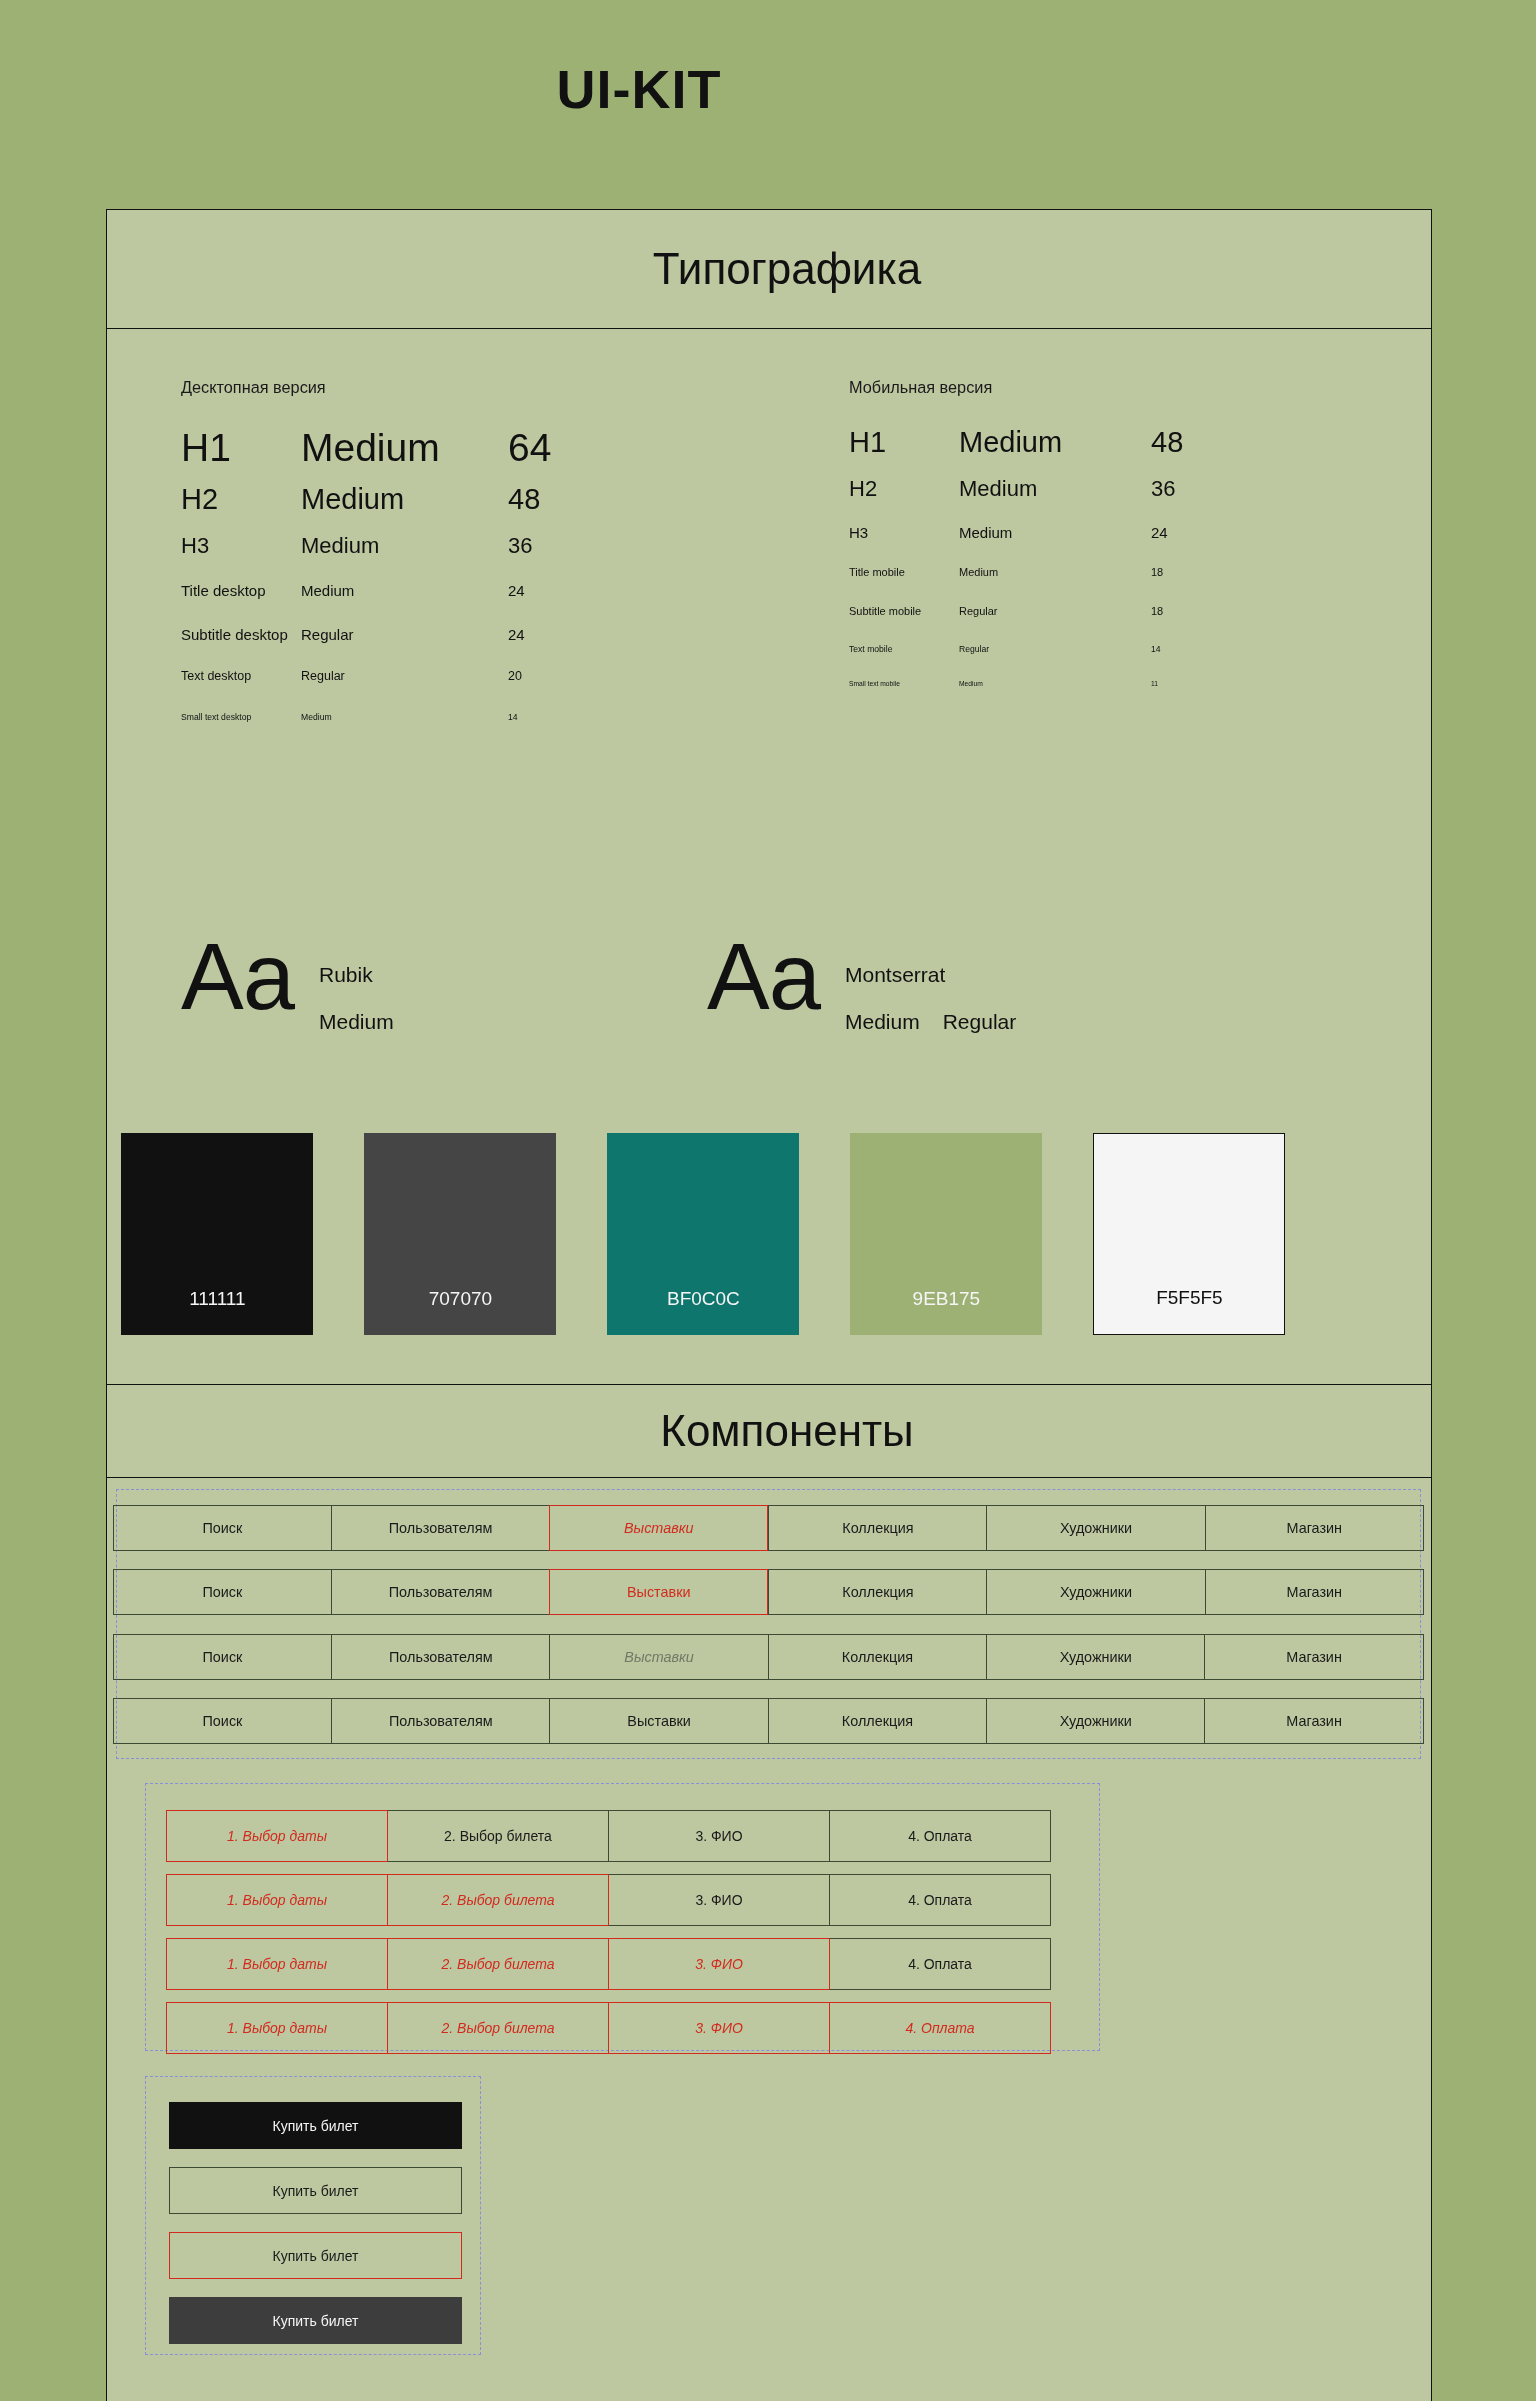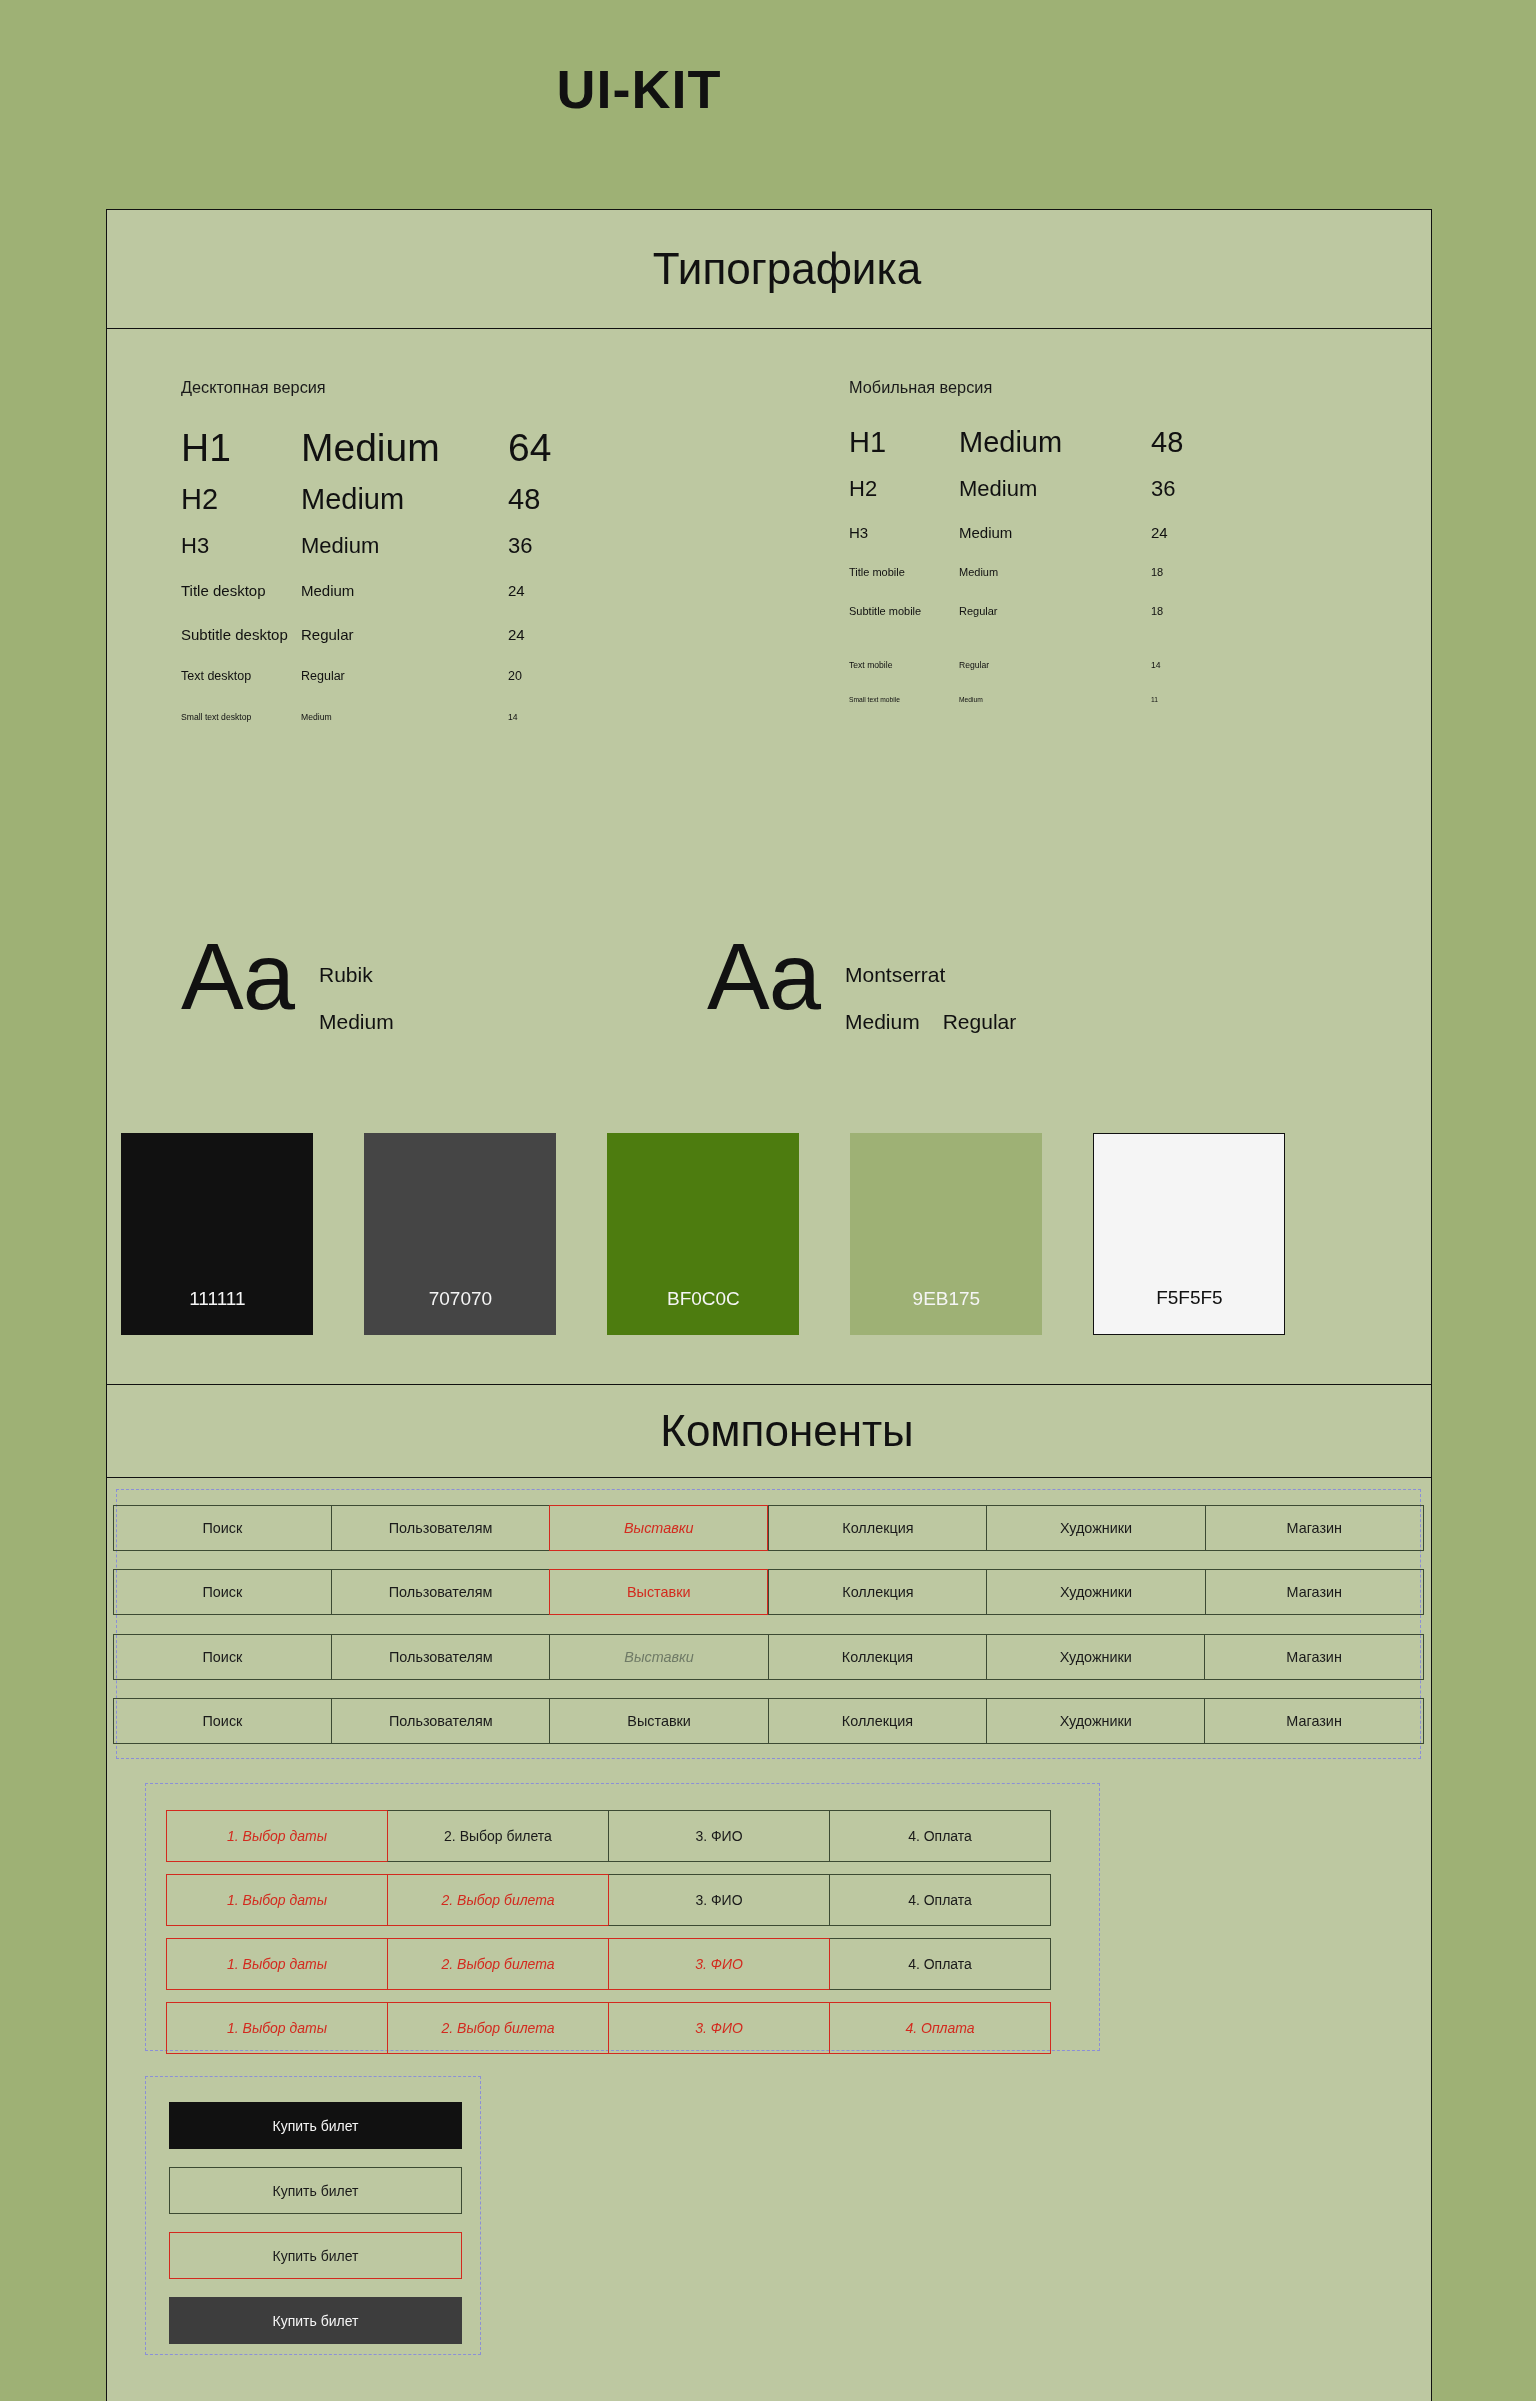--- a/index.html
+++ b/index.html
@@ -110,21 +110,21 @@
   
   .mobile .scale-row .s-name   { width: 110px; }
   .mobile .scale-row .s-weight { width: 192px; }
   .mobile .scale-row .s-size   { width: 86px; }
 
   .mobile .r0 { font-size: 29px; height: 50px; }
   .mobile .r1 { font-size: 22px; height: 48px;  }
   .mobile .r2 { font-size: 15px; height: 42px;  }
   .mobile .r3 { font-size: 11px; height: 39px;  }
   .mobile .r4 { font-size: 11px; height: 39px;  }
-  .mobile .r5 { font-size: 8.6px; height: 36px; margin-top: 16px;  }
+  .mobile .r5 { font-size: 8.6px; height: 36px;  }
   .mobile .r6 { font-size: 6.7px; height: 25px;  }
   .mobile .r4 .s-weight, .mobile .r5 .s-weight { font-weight: 400; }
 
   
   .specimens {
     position: absolute;
     top: 605px;
     left: 0;
     width: 100%;
     height: 158px;
@@ -432,21 +432,21 @@
 
 
     <div class="colors-body">
       <div class="swatch-row">
         <div class="swatch" style="background-color: rgb(17, 17, 17);">
           <span class="hex on-dark">111111</span>
         </div>
         <div class="swatch" style="background-color: rgb(69, 69, 69);">
           <span class="hex on-dark">707070</span>
         </div>
-        <div class="swatch" style="background-color: #4d7c0f;">
+        <div class="swatch" style="background-color: #0f766e;">
           <span class="hex on-dark">BF0C0C</span>
         </div>
         <div class="swatch" style="background-color: rgb(158, 177, 117);">
           <span class="hex on-dark">9EB175</span>
         </div>
         <div class="swatch light" style="background-color: rgb(245, 245, 245);">
           <span class="hex on-light">F5F5F5</span>
         </div>
       </div>
     </div>

